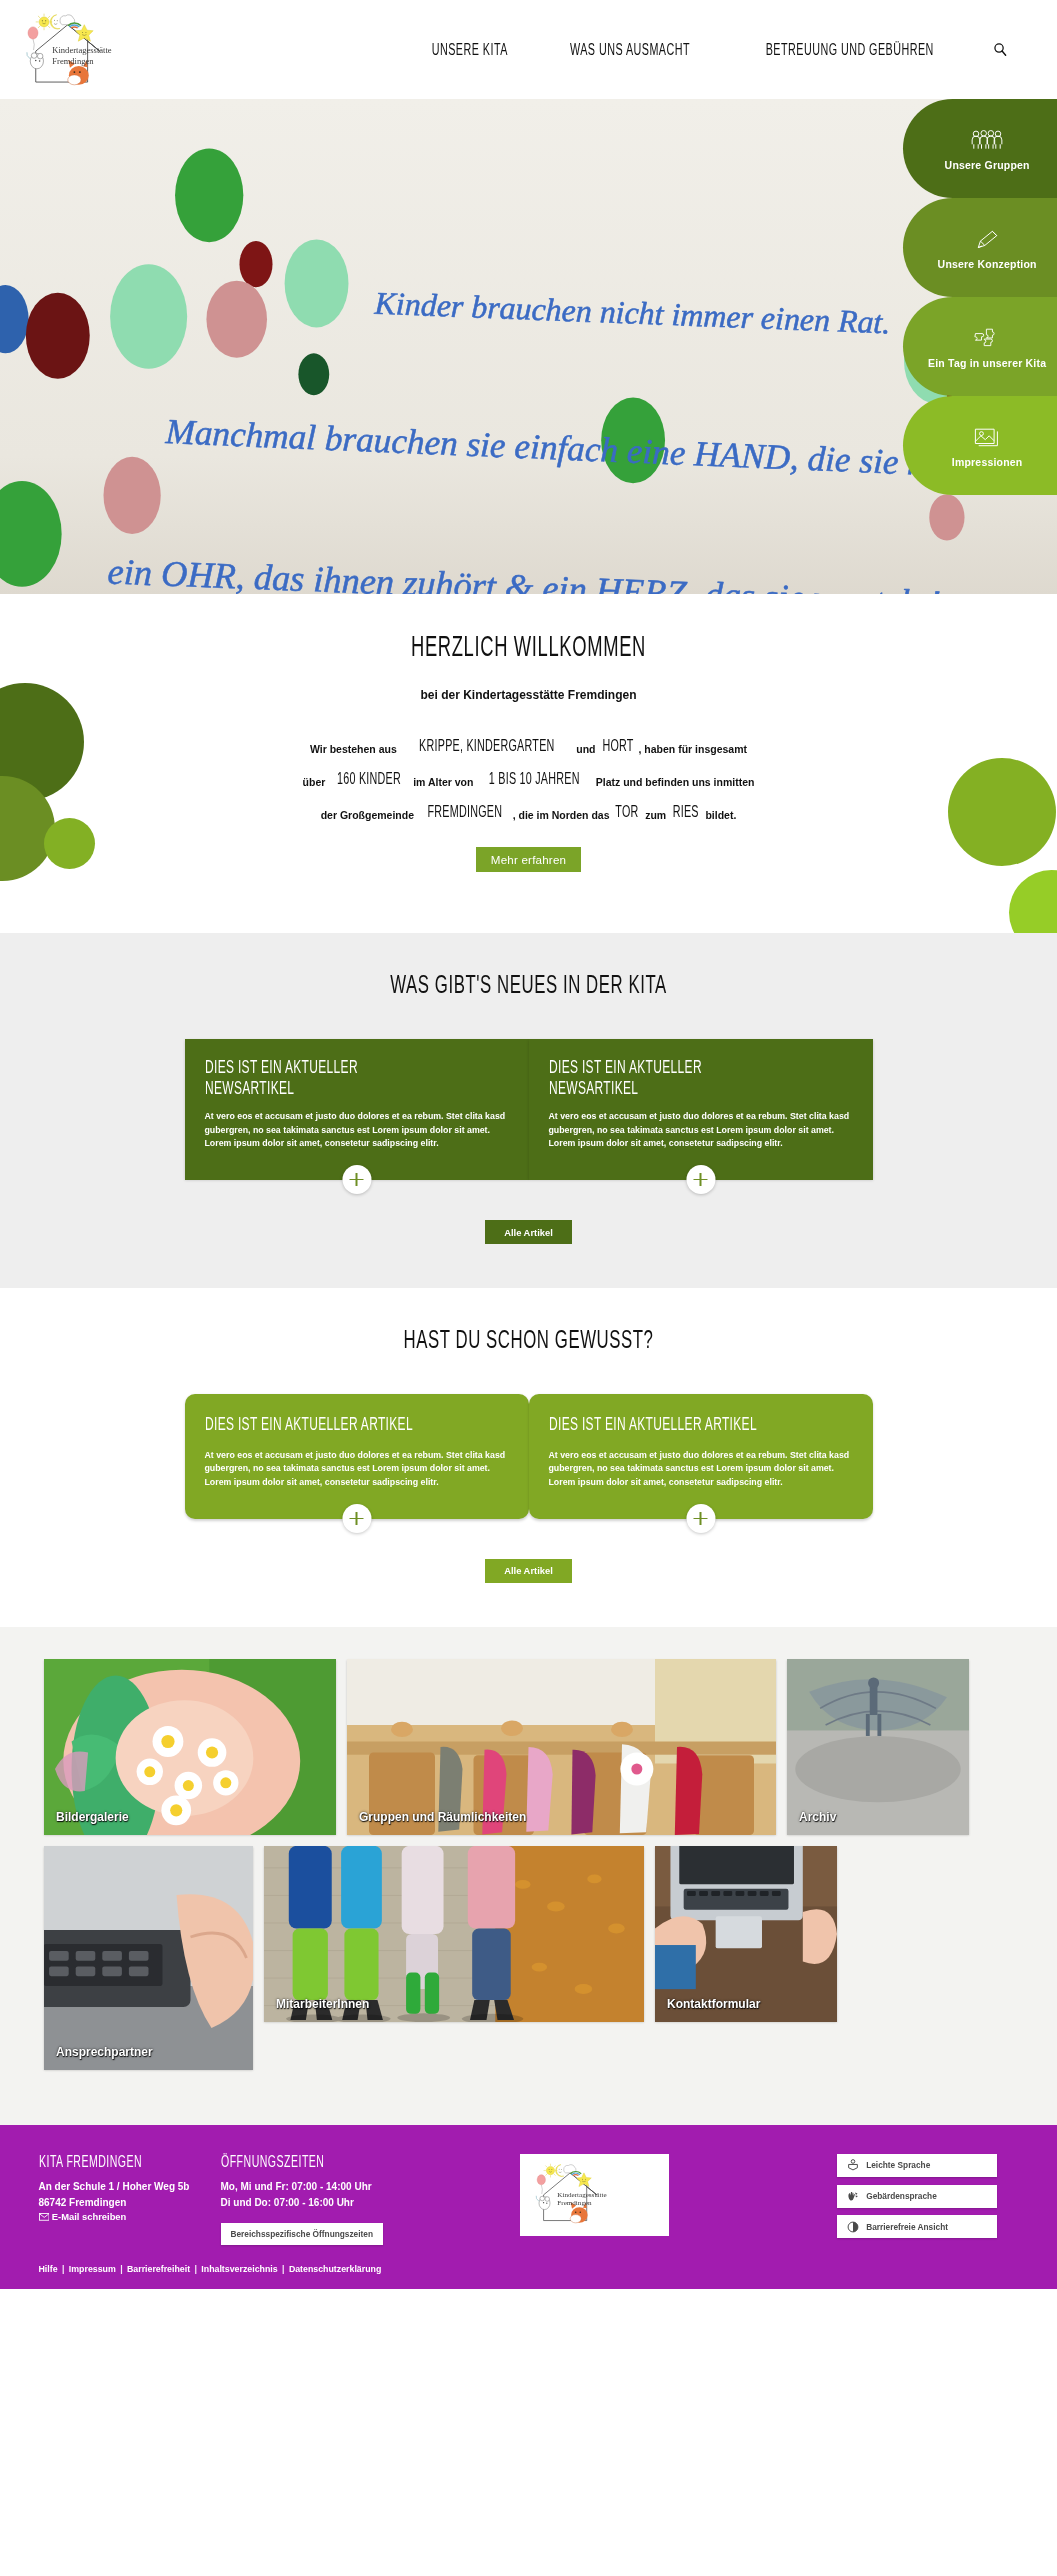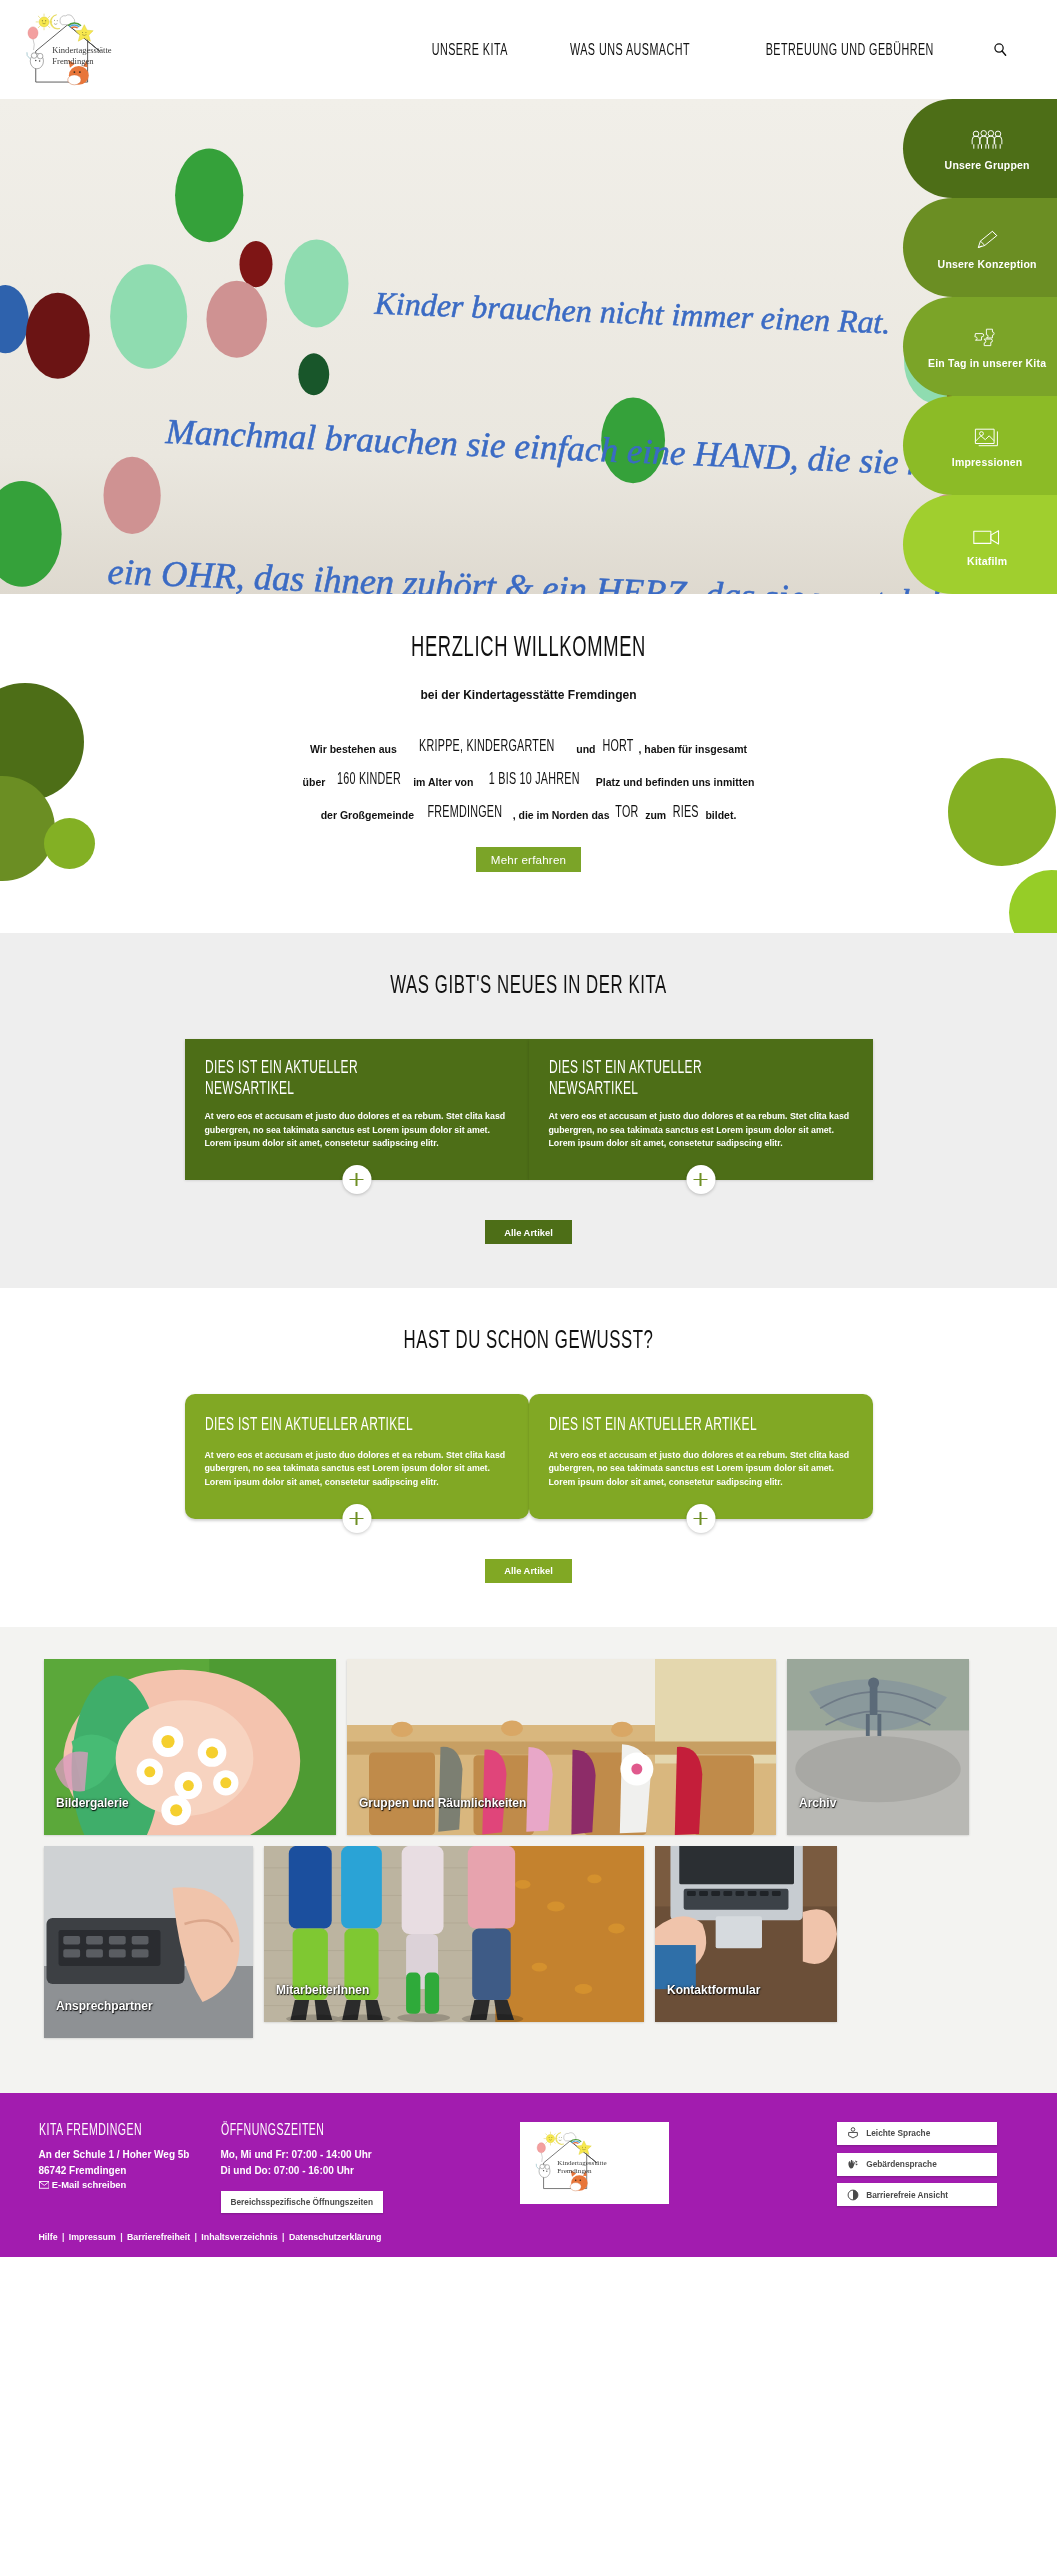--- a/index.html
+++ b/index.html
@@ -206,21 +206,21 @@
     font-size: 9.4px; font-weight: bold; padding: 6.6px 18.7px; cursor: pointer;
   }
 
   
   .gallery { width: 969px; margin: 0 auto; }
   .grow { display: flex; gap: 11px; margin-bottom: 11px; }
   .tile { position: relative; overflow: hidden; background:#ccc; box-shadow: 0 0.6px 2.2px rgba(0,0,0,.2); }
   .tile .tile-label {
     position: absolute;
     left: 12px;
-    bottom: 25px;
+    bottom: 11px;
     color: #fff;
     font-size: 12px;
     font-weight: bold;
     text-shadow: 0 0 2.2px rgba(0,0,0,.85), 0.6px 0.6px 1.1px rgba(0,0,0,.9);
     z-index: 3;
   }
   .tile svg { display:block; width:100%; height:100%; }
 
   
   .footer { background: #a21caf; padding: 29px 0 0 0; position: relative; }
@@ -443,29 +443,20 @@
       <div class="hero-btn" style="background:#8cbb26">
         <span class="hb-icon">
           <svg width="29" height="22" viewBox="0 0 52 40" fill="none" stroke="#fff" stroke-width="1.8" stroke-linejoin="round">
             <rect x="4" y="4" width="34" height="26"></rect>
             <path d="M4 26 l10 -10 8 7 7 -7 9 9"></path>
             <circle cx="15" cy="12" r="3.5"></circle>
             <path d="M10 34 h34 v-26"></path>
           </svg>
         </span>
         <span class="hb-label">Impressionen</span>
-      </div>
-      <div class="hero-btn" style="background:#a0cf2e">
-        <span class="hb-icon">
-          <svg width="30" height="18.7" viewBox="0 0 54 34" fill="none" stroke="#fff" stroke-width="1.9" stroke-linejoin="round">
-            <rect x="3" y="6" width="31" height="22"></rect>
-            <path d="M34 13 L48 5 v24 L34 21 Z"></path>
-          </svg>
-        </span>
-        <span class="hb-label">Kitafilm</span>
       </div>
     </div>
   </section>
 
   <section class="welcome">
     <div class="deco d1"></div>
     <div class="deco d2"></div>
     <div class="deco d3"></div>
     <div class="deco d4"></div>
     <div class="deco d5"></div>
@@ -600,21 +591,21 @@
             <rect x="150" y="50" width="14" height="52" fill="#5b6a78"></rect>
             <circle cx="157" cy="44" r="10" fill="#5b6a78"></circle>
             <rect x="143" y="100" width="7" height="40" fill="#5b6a78"></rect>
             <rect x="164" y="100" width="7" height="40" fill="#5b6a78"></rect>
           </svg>
           <span class="tile-label">Archiv</span>
         </div>
       </div>
 
       <div class="grow">
-        <div class="tile" style="width:209px;height:192px">
+        <div class="tile" style="width:209px;height:224px">
           <svg viewBox="0 0 380 320" preserveAspectRatio="xMidYMid slice">
             <rect width="380" height="320" fill="#cfd2d4"></rect>
             <rect y="200" width="380" height="120" fill="#8e9194"></rect>
             <rect x="20" y="120" width="230" height="110" rx="10" fill="#3d4044"></rect>
             <rect x="40" y="140" width="170" height="60" rx="4" fill="#2a2c30"></rect>
             <g fill="#5a5d62">
               <rect x="48" y="150" width="28" height="14" rx="3"></rect>
                 <rect x="86" y="150" width="28" height="14" rx="3"></rect>
               <rect x="124" y="150" width="28" height="14" rx="3"></rect>
                 <rect x="162" y="150" width="28" height="14" rx="3"></rect>

